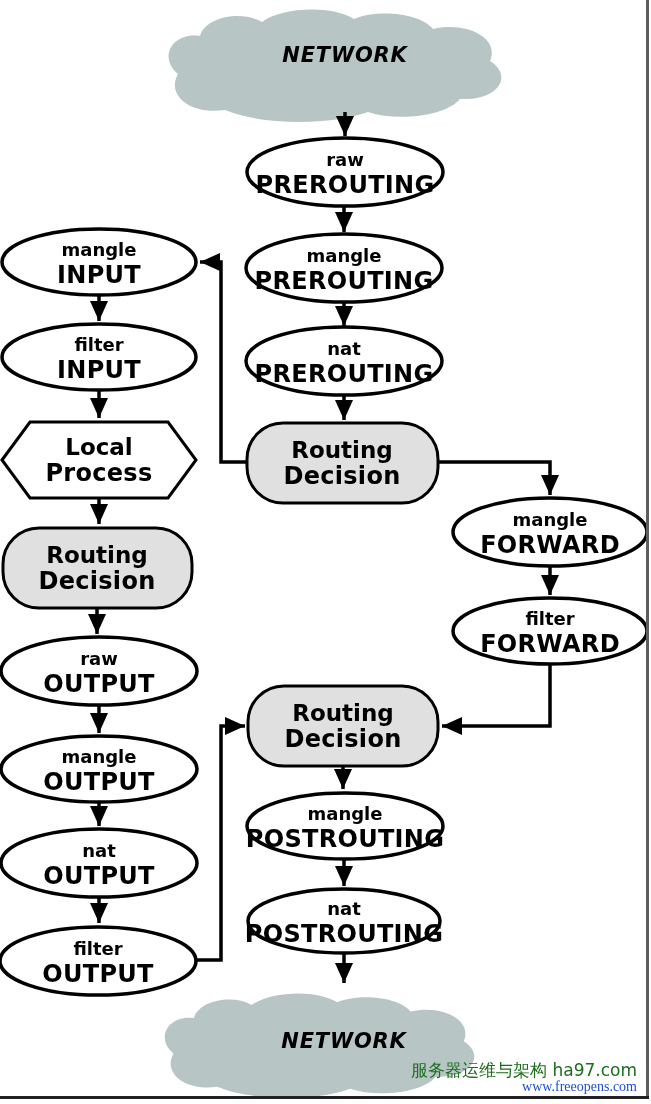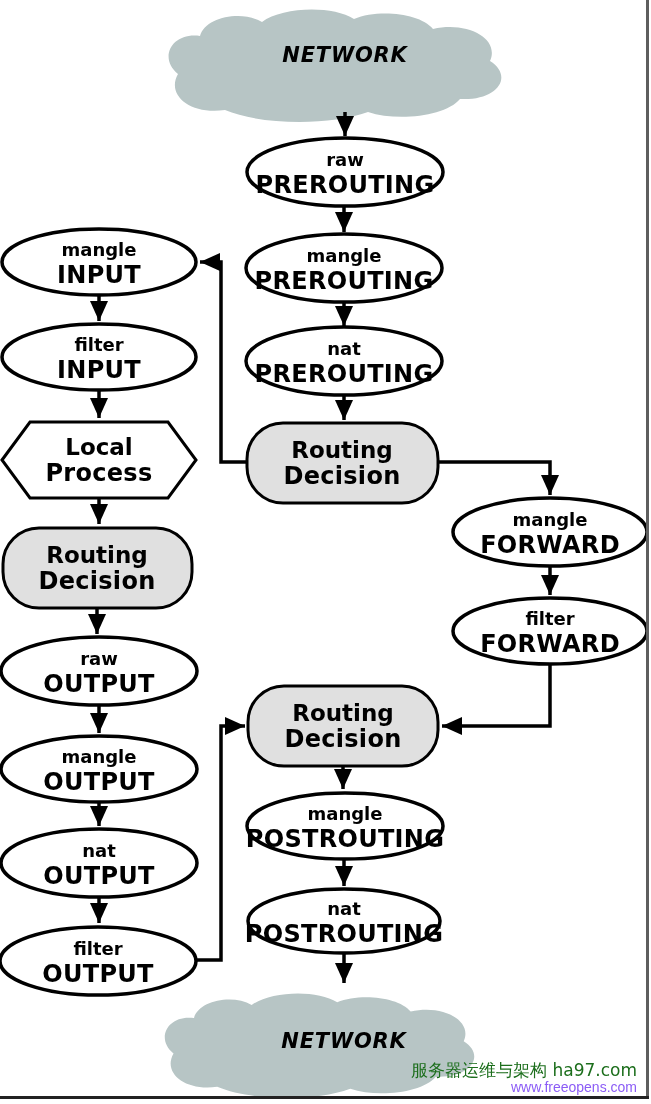--- a/index.html
+++ b/index.html
@@ -54,22 +54,22 @@
     pointer-events: none;
   }
   #watermark .wm1 {
     font-size: 17px;
     color: #1c6e1c;           
     font-family: "DejaVu Sans", sans-serif;
     white-space: nowrap;
   }
   #watermark .wm2 {
     font-size: 14px;
-    color: #8b5cf6;           
-    font-family: Liberation Sans, sans-serif;
+    color: #1d4ed8;           
+    font-family: Liberation Serif, serif;
     white-space: nowrap;
   }
 
   #edge-right {
     position: absolute;
     left: 646px; top: 0;
     width: 3px; height: 1099px;
     background: #5e5e5e;
   }
   #edge-bottom {

